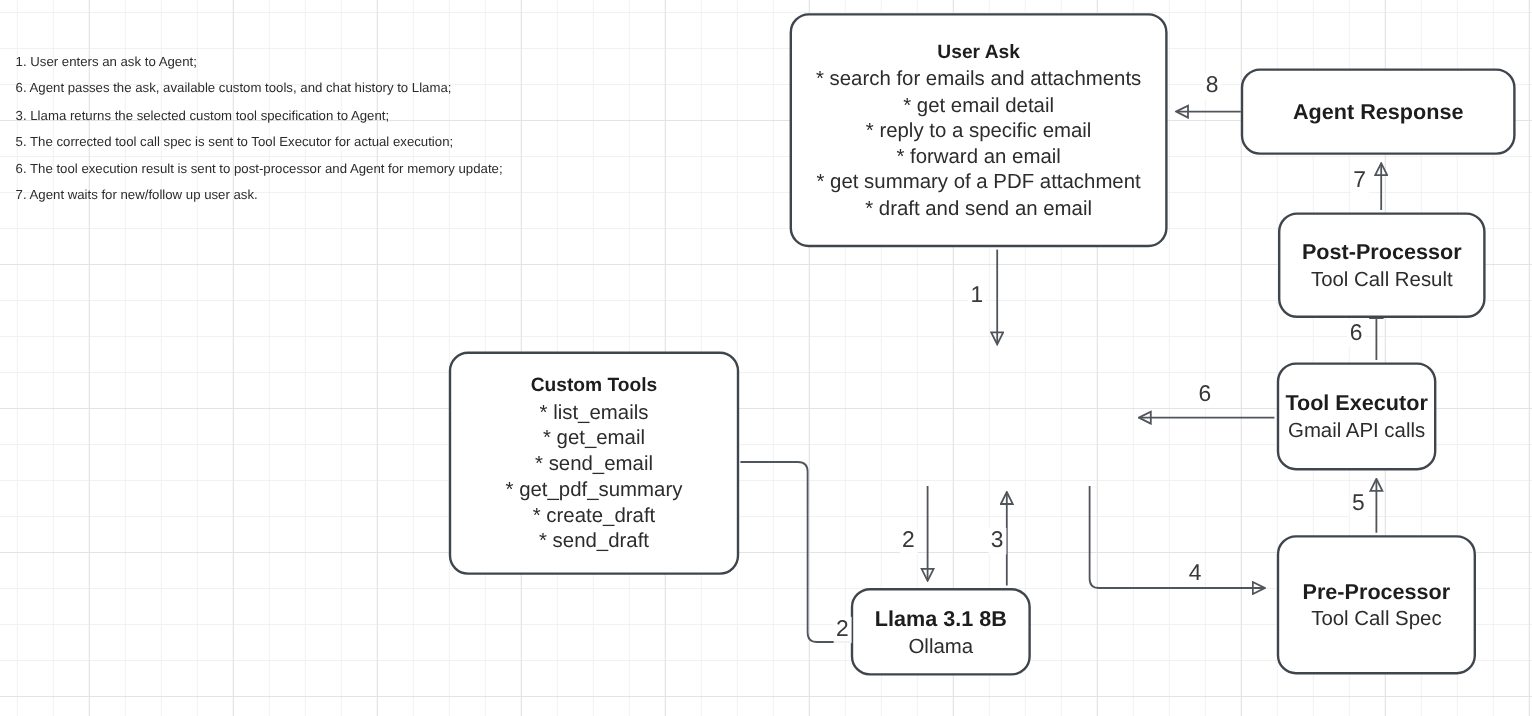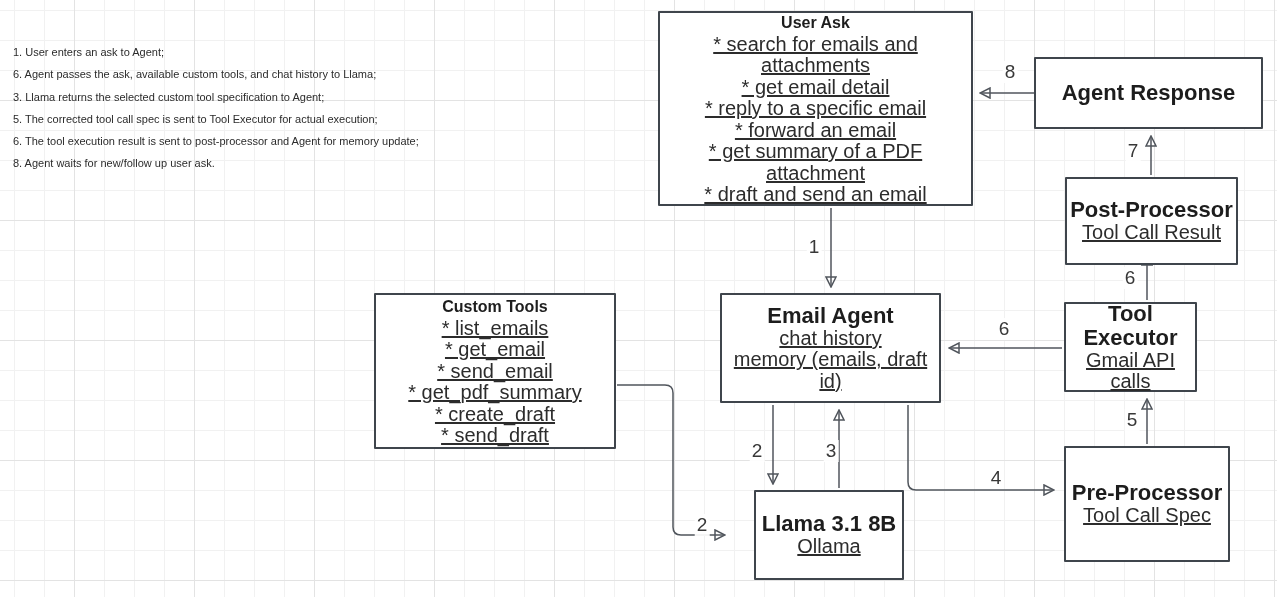--- a/index.html
+++ b/index.html
@@ -19,61 +19,61 @@
   }
   .notes{
     position:absolute;left:13px;top:41px;
     font-size:11px;line-height:22.3px;color:#2b2b2b;
     white-space:nowrap;
   }
   .node{
     position:absolute;
     box-sizing:border-box;
     border:2px solid #3f454c;
-    border-radius:1px;
+    border-radius:16px;
     background:#ffffff;
     display:flex;flex-direction:column;
     align-items:center;justify-content:center;
     text-align:center;color:#2c2c2c;
     z-index:2;
   }
-  .node .title{font-weight:bold;font-size:22px;line-height:24px;color:#1d1d1d;}
+  .node .title{font-weight:bold;font-size:18px;line-height:24px;color:#1d1d1d;}
   .node .title.sm{font-size:16px;line-height:22px;}
-  .node .line{font-size:20px;line-height:21.5px;text-decoration:underline;}
+  .node .line{font-size:17px;line-height:21.5px;}
   .edges{position:absolute;left:0;top:0;z-index:1;}
   .edges path{stroke:#50555c;stroke-width:1.5;fill:none;}
   .edge-label{
     position:absolute;z-index:3;
     transform:translate(-50%,-50%);
     font-size:19px;color:#383838;
     background:rgba(255,255,255,0.92);
     padding:0 2px;line-height:22px;
   }
   
   .n-user-ask      {left:658px;top:11px; width:315px;height:195px;}
   .n-agent-response{left:1034px;top:57px; width:229px;height:72px;}
   .n-post-processor{left:1065px;top:177px;width:173px;height:88px;}
   .n-tool-executor {left:1064px;top:302px;width:133px;height:90px;}
   .n-pre-processor {left:1064px;top:446px;width:166px;height:116px;}
   .n-email-agent   {left:720px;top:293px;width:221px;height:110px;}
-  .n-custom-tools  {left:374px;top:293px;width:242px;height:156px;}
-  .n-llama         {left:754px;top:490px;width:150px;height:90px;}
+  .n-custom-tools  {left:374px;top:293px;width:242px;height:186px;}
+  .n-llama         {left:709px;top:490px;width:150px;height:73px;}
 </style>
 </head>
 <body>
 
 <div class="canvas">
 
   <div class="notes">
     <div>1. User enters an ask to Agent;</div>
     <div>6. Agent passes the ask, available custom tools, and chat history to Llama;</div>
     <div>3. Llama returns the selected custom tool specification to Agent;</div>
     <div>5. The corrected tool call spec is sent to Tool Executor for actual execution;</div>
     <div>6. The tool execution result is sent to post-processor and Agent for memory update;</div>
-    <div>8. Agent waits for new/follow up user ask.</div>
+    <div>7. Agent waits for new/follow up user ask.</div>
   </div>
 
   <svg class="edges" width="1277" height="597">
     <defs>
       <marker id="arw" markerUnits="userSpaceOnUse" markerWidth="12" markerHeight="12" refX="10" refY="6" orient="auto">
         <path d="M1,1 L11,6 L1,11 Z" fill="#3f454c" stroke="none"></path>
       </marker>
     </defs>
     <path d="M831 208 L831 286" marker-end="url(#arw)"></path>
     <path d="M1034 93 L981 93" marker-end="url(#arw)"></path>
@@ -120,25 +120,20 @@
   <div class="node n-tool-executor">
     <div class="title">Tool Executor</div>
     <div class="line">Gmail API calls</div>
   </div>
 
   <div class="node n-pre-processor">
     <div class="title">Pre-Processor</div>
     <div class="line">Tool Call Spec</div>
   </div>
 
-  <div class="node n-email-agent">
-    <div class="title">Email Agent</div>
-    <div class="line">chat history</div>
-    <div class="line">memory (emails, draft id)</div>
-  </div>
 
   <div class="node n-custom-tools">
     <div class="title sm">Custom Tools</div>
     <div class="line">* list_emails</div>
     <div class="line">* get_email</div>
     <div class="line">* send_email</div>
     <div class="line">* get_pdf_summary</div>
     <div class="line">* create_draft</div>
     <div class="line">* send_draft</div>
   </div>

